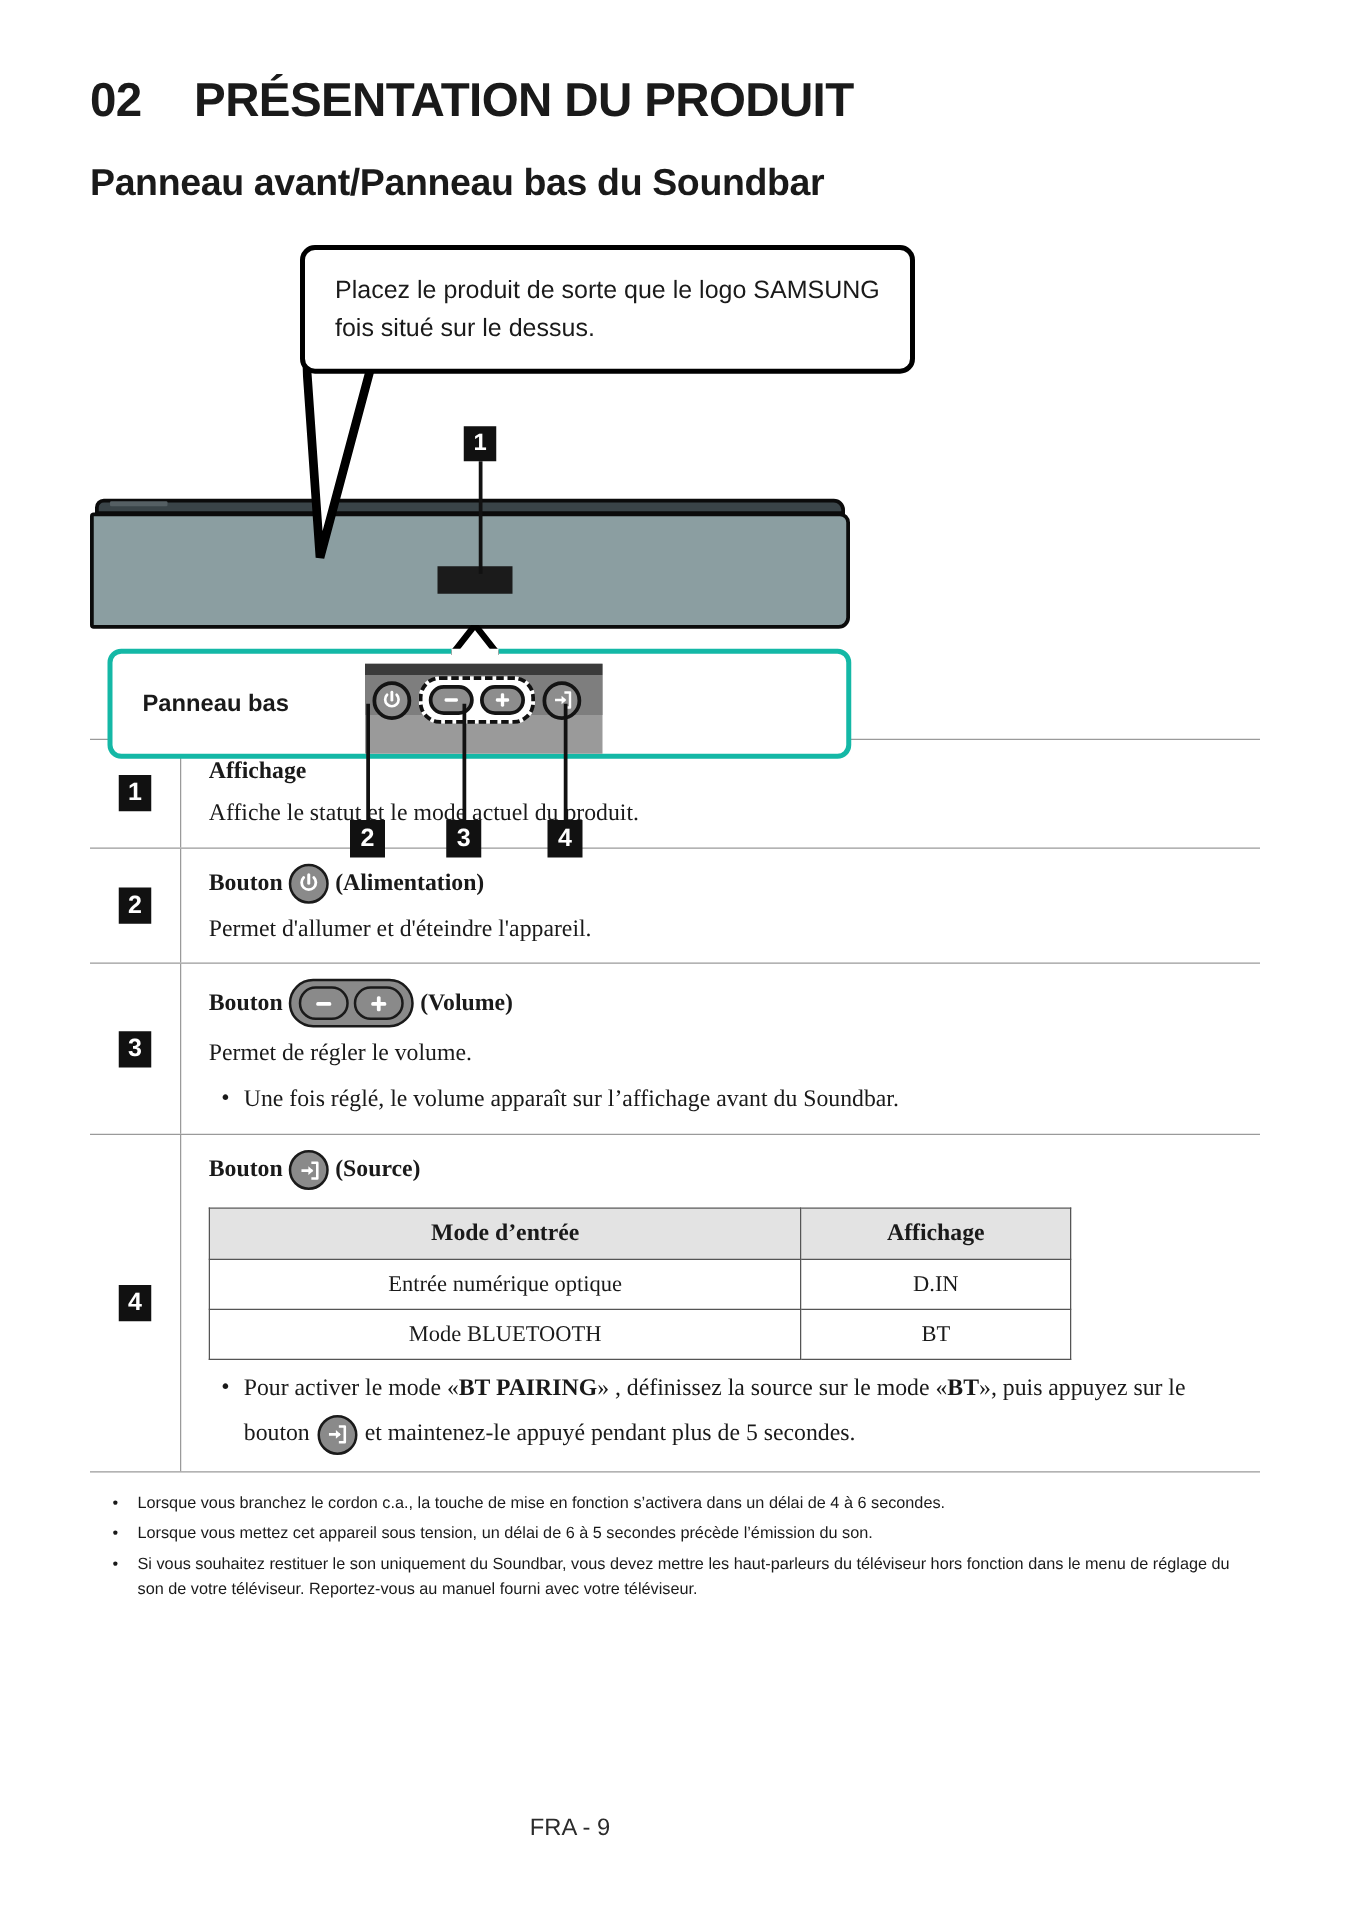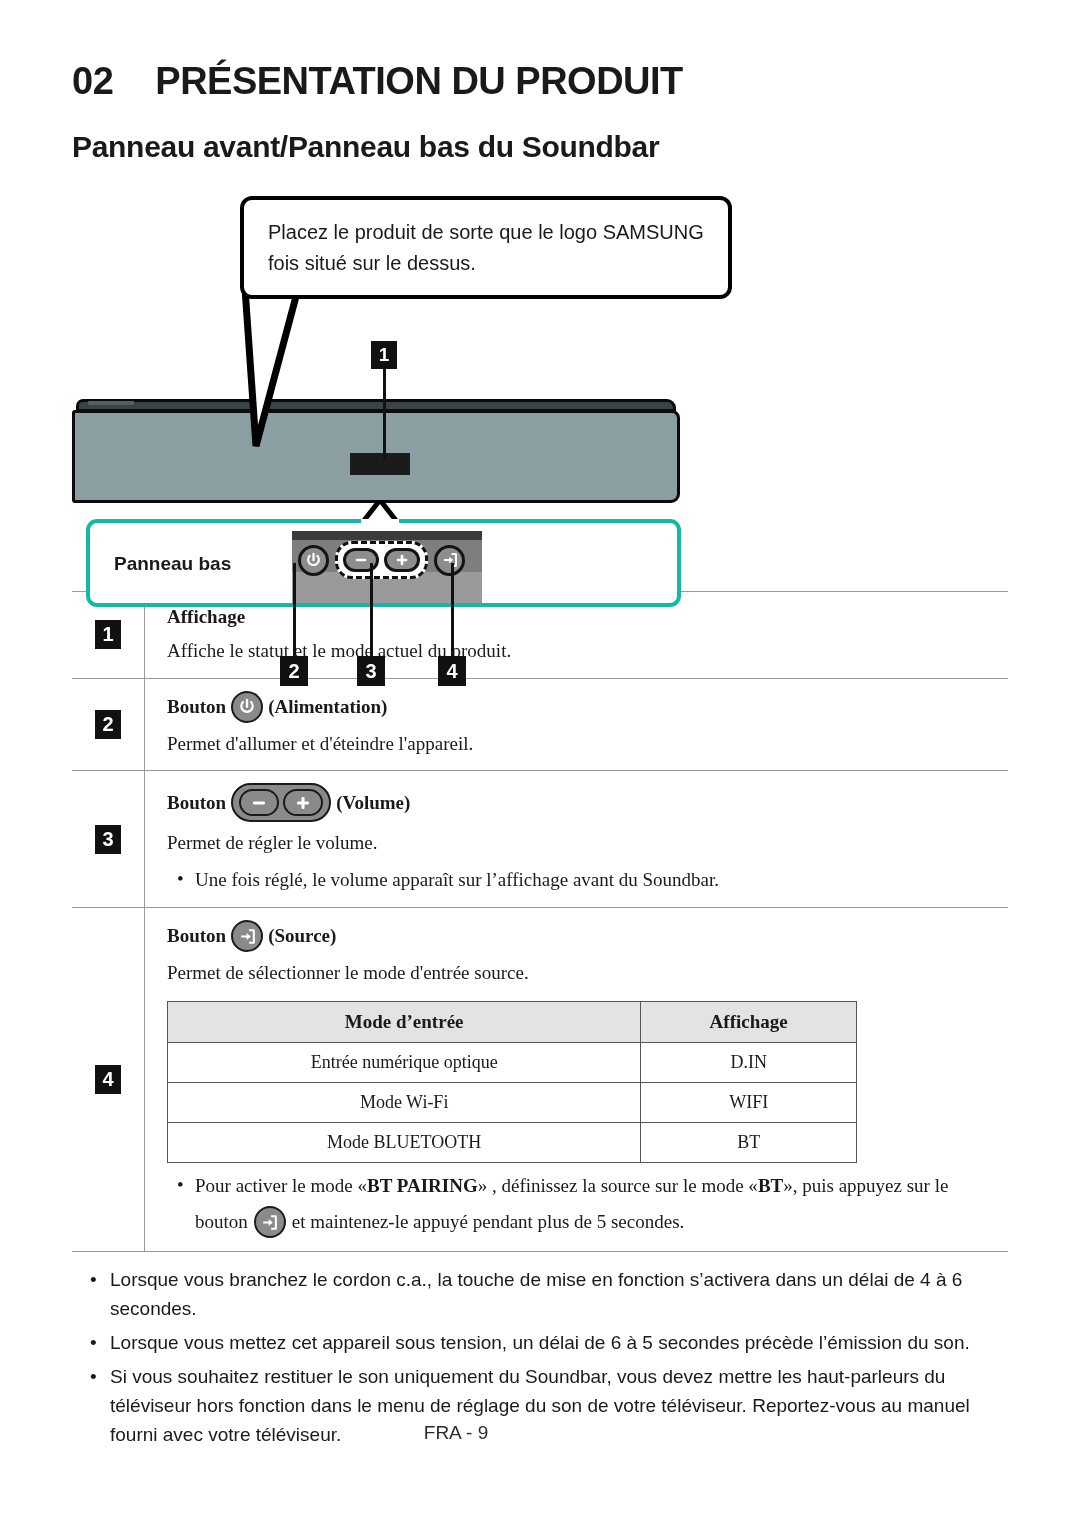--- a/index.html
+++ b/index.html
@@ -425,37 +425,37 @@
     margin-top: 6px;
     flex-wrap: wrap;
   }
 
   
   .foot-notes {
     margin-top: 14px;
     width: 936px;
   }
   .foot-item {
-    font-size: 19px;
+    font-size: 13px;
     line-height: 1.52;
     padding-left: 38px;
     position: relative;
     margin-bottom: 5px;
   }
   .foot-item::before {
     content: "•";
     position: absolute;
     left: 18px;
     top: 0;
   }
   .page-num {
     position: absolute;
     left: 0;
     right: 0;
-    top: 1422px;
+    top: 1452px;
     text-align: center;
     font-size: 19px;
     color: #2b2b2b;
   }
 </style>
 </head>
 <body>
 
 <div class="page">
 
@@ -604,37 +604,32 @@
           <span>Bouton</span>
           <span class="ic-source">
             <svg width="19" height="19" viewBox="0 0 24 24">
               <path d="M14 4 H20 V20 H14" stroke="#fff" stroke-width="2.6" fill="none" stroke-linejoin="round"></path>
               <path d="M4 12 H15" stroke="#fff" stroke-width="2.6" fill="none"></path>
               <path d="M11 7.5 L16 12 L11 16.5 Z" fill="#fff"></path>
             </svg>
           </span>
           <span>(Source)</span>
         </div>
-        <div class="spec-desc">Permet de sélectionner le mode d'entrée source.</div>
 
         <table class="modes-table">
           <thead>
             <tr>
               <th>Mode d’entrée</th>
               <th>Affichage</th>
             </tr>
           </thead>
           <tbody>
             <tr>
               <td>Entrée numérique optique</td>
               <td>D.IN</td>
-            </tr>
-            <tr>
-              <td>Mode Wi-Fi</td>
-              <td>WIFI</td>
             </tr>
             <tr>
               <td>Mode BLUETOOTH</td>
               <td>BT</td>
             </tr>
           </tbody>
         </table>
 
         <div class="spec-bullet">
           <span>Pour activer le mode «</span><b>BT PAIRING</b><span>» , définissez la source sur le mode «</span><b>BT</b><span>», puis appuyez sur le</span>

